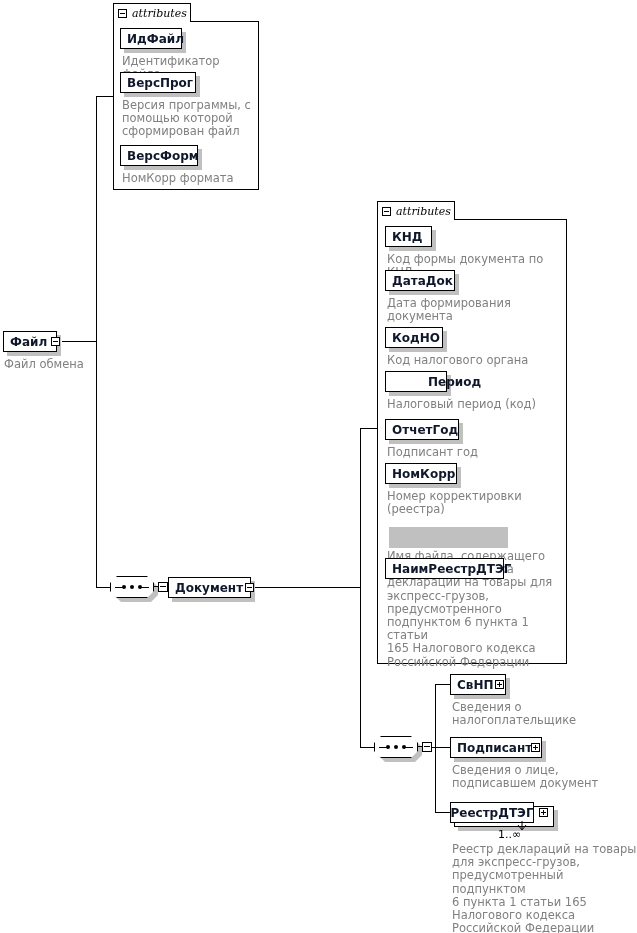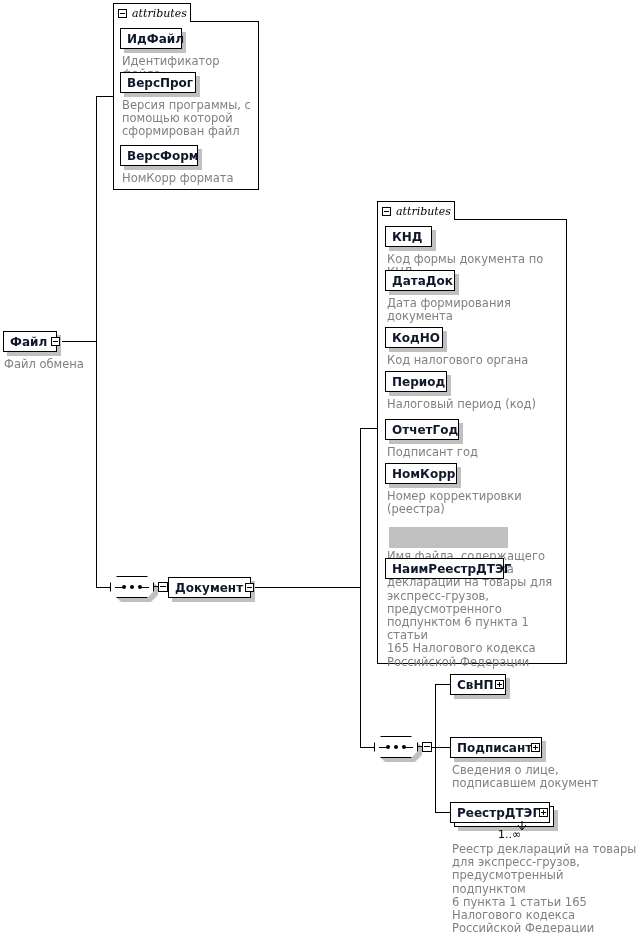--- a/index.html
+++ b/index.html
@@ -199,21 +199,21 @@
     <div class="anno" style="left:387px;top:297px;width:180px;">Дата формирования
 документа</div>
 
     <div class="shadow" style="left:389px;top:331px;width:58px;height:21px;"></div>
     <div class="nbox" style="left:385px;top:327px;width:58px;">
       <span class="nlabel">КодНО</span>
     </div>
     <div class="anno" style="left:387px;top:354px;width:180px;">Код налогового органа</div>
 
     <div class="shadow" style="left:389px;top:375px;width:62px;height:21px;"></div>
-    <div class="nbox" style="left:385px;top:371px;width:62px;">
+    <div class="nbox" style="left:385px;top:371px;width:62px;padding-left:36px;">
       <span class="nlabel">Период</span>
     </div>
     <div class="anno" style="left:387px;top:398px;width:180px;">Налоговый период (код)</div>
 
     <div class="shadow" style="left:389px;top:423px;width:74px;height:21px;"></div>
     <div class="nbox" style="left:385px;top:419px;width:74px;">
       <span class="nlabel">ОтчетГод</span>
     </div>
     <div class="anno" style="left:387px;top:446px;width:180px;">Подписант год</div>
 
@@ -250,32 +250,34 @@
     <div class="dash-r"></div>
     <div class="stub"></div>
     <div class="sq"></div>
   </div>
 
   <div class="shadow" style="left:454px;top:678px;width:56px;height:21px;"></div>
   <div class="nbox" style="left:450px;top:674px;width:56px;">
     <span class="nlabel">СвНП</span>
   </div>
   <div class="tgl plus" style="position:absolute;left:495px;top:680px;z-index:5;"></div>
+  <div class="anno" style="left:452px;top:701px;width:175px;">Сведения о
+налогоплательщике</div>
 
   <div class="shadow" style="left:454px;top:741px;width:92px;height:21px;"></div>
   <div class="nbox" style="left:450px;top:737px;width:92px;">
     <span class="nlabel">Подписант</span>
   </div>
   <div class="tgl plus" style="position:absolute;left:531px;top:743px;z-index:5;"></div>
   <div class="anno" style="left:452px;top:764px;width:175px;">Сведения о лице,
 подписавшем документ</div>
 
   <div class="shadow" style="left:458px;top:810px;width:100px;height:21px;"></div>
   <div class="multi-back" style="left:454px;top:806px;width:100px;"></div>
-  <div class="nbox" style="left:450px;top:802px;width:100px;">
+  <div class="nbox" style="left:450px;top:802px;width:84px;justify-content:center;">
     <span class="nlabel">РеестрДТЭГ</span>
   </div>
   <div class="tgl plus" style="position:absolute;left:539px;top:808px;z-index:5;"></div>
 
   <svg class="arrow" width="20" height="14" style="left:512px;top:821px;">
     <path d="M10 0 L10 8 M6 4 L10 9 L14 4" stroke="#000" fill="none" stroke-width="1"></path>
   </svg>
   <div class="card" style="left:498px;top:829px;">1..∞</div>
 
   <div class="anno" style="left:452px;top:843px;width:185px;">Реестр деклараций на товары

